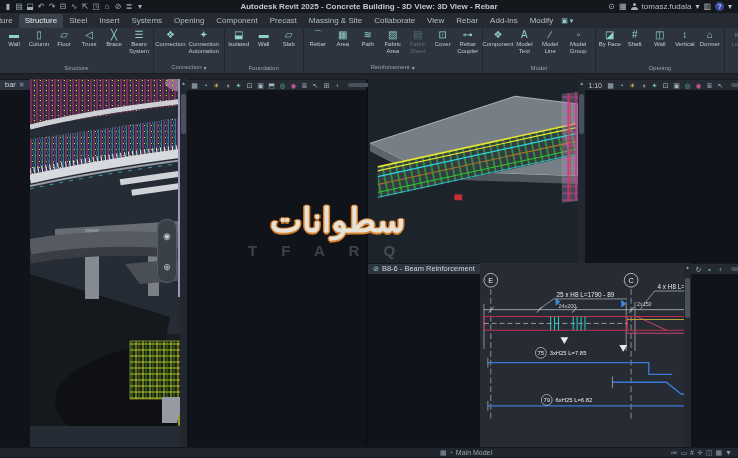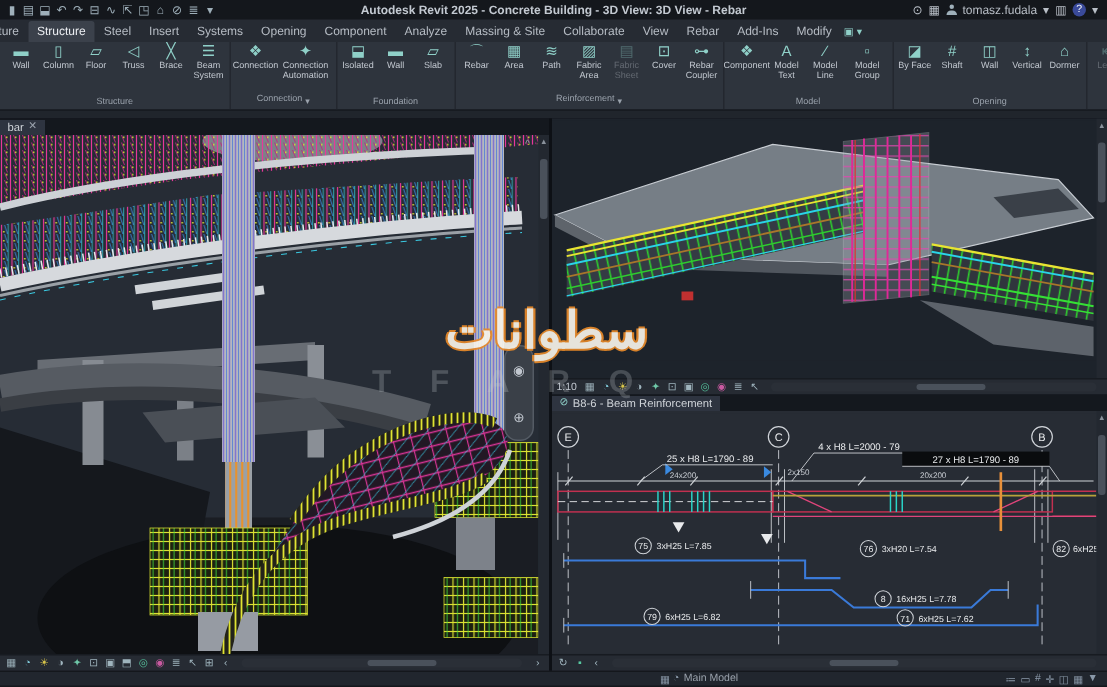--- a/index.html
+++ b/index.html
@@ -25,21 +25,21 @@
   .panel{display:flex;flex-direction:column;border-right:1px solid #23272f;padding:1px 2px 0 2px;}
   .pbtns{display:flex;flex:1;align-items:flex-start;gap:1px;}
   .rbtn{display:flex;flex-direction:column;align-items:center;min-width:22px;max-width:34px;padding:0 1px;cursor:default;}
   .rbtn .ricon{font-size:10px;line-height:12px;color:#8fd0c8;}
   .rbtn .rlabel{font-size:6px;line-height:6.5px;color:#c2c8d0;text-align:center;}
   .rbtn.disabled{opacity:.35;}
   .plabel{font-size:6px;color:#9aa2ac;text-align:center;padding:1px 0 2px 0;display:flex;justify-content:center;gap:2px;}
   #optstrip{height:5px;background:#20252c;border-top:1px solid #171b21;}
   
   #main{display:flex;height:368px;background:#10131a;}
-  .vp{display:flex;flex-direction:column;position:relative;}
+  .vp{display:flex;flex-direction:row;position:relative;}
   #vp-left{width:366px;border-right:2px solid #0d1015;}
   #right-col{width:370px;display:flex;flex-direction:column;}
   .vtabrow{height:11px;background:#14181e;display:flex;align-items:flex-end;flex:none;}
   .vtab{background:#2e3440;color:#cfd3d8;font-size:7.5px;line-height:10px;padding:0 5px;display:flex;gap:3px;align-items:center;white-space:nowrap;}
   .vtab .ticon{color:#8fd0c8;font-size:7px;}
   .vtab .tclose{color:#9aa2ac;font-size:7px;}
   .canvas{flex:1;position:relative;overflow:hidden;}
   .ctrlbar{height:10px;background:#262b33;border-top:1px solid #171b21;display:flex;align-items:center;gap:2px;padding:0 3px;flex:none;}
   .ctrlbar .cicon{font-size:7px;line-height:9px;width:9px;text-align:center;color:#9fb4bd;}
   .scaletxt{font-size:7px;color:#c2c8d0;margin-right:2px;}
@@ -52,21 +52,21 @@
   #navpill span{font-size:9px;}
   
   #statusbar{height:9px;background:#21262e;border-top:1px solid #14171c;display:flex;align-items:center;font-size:7px;color:#9aa2ac;}
   #status-center{display:flex;align-items:center;gap:3px;margin-left:440px;}
   #status-right{margin-left:auto;margin-right:6px;display:flex;gap:3px;}
   #statusbar .cicon{font-size:7px;color:#8a98a8;}
   
   #wm{position:absolute;left:248px;top:200px;z-index:40;pointer-events:none;opacity:.92;text-align:right;}
   #wm .ar{font-size:34px;font-weight:bold;color:#f8f4ea;direction:rtl;
     text-shadow:0 0 1px #e88a2a,-1.5px 0 #e88a2a,1.5px 0 #e88a2a,0 1.5px #e88a2a,0 -1.5px #e88a2a;}
-  #wm .lat{margin-top:2px;font-size:21px;letter-spacing:10px;color:rgba(195,200,206,.28);font-weight:bold;}
+  #wm .lat{margin-top:2px;font-size:15px;letter-spacing:10px;color:rgba(195,200,206,.28);font-weight:bold;}
   svg text{font-family:"Liberation Sans",sans-serif;}
 </style>
 </head>
 <body>
 
 <div id="win">
 
   <div id="titlebar">
     <div class="qat" id="qat">
         <span class="cicon">▮</span>
@@ -97,21 +97,21 @@
   </div>
 
   <div id="tabbar">
       <span class="rtab clip">Architecture</span>
       <span class="rtab active">Structure</span>
       <span class="rtab">Steel</span>
       <span class="rtab">Insert</span>
       <span class="rtab">Systems</span>
       <span class="rtab">Opening</span>
       <span class="rtab">Component</span>
-      <span class="rtab">Analyze</span>
+      <span class="rtab">Precast</span>
       <span class="rtab">Massing &amp; Site</span>
       <span class="rtab">Collaborate</span>
       <span class="rtab">View</span>
       <span class="rtab">Rebar</span>
       <span class="rtab">Add-Ins</span>
       <span class="rtab">Modify</span>
       <span class="modchip">▣ ▾</span>
     </div>
 
   <div id="ribbon">

